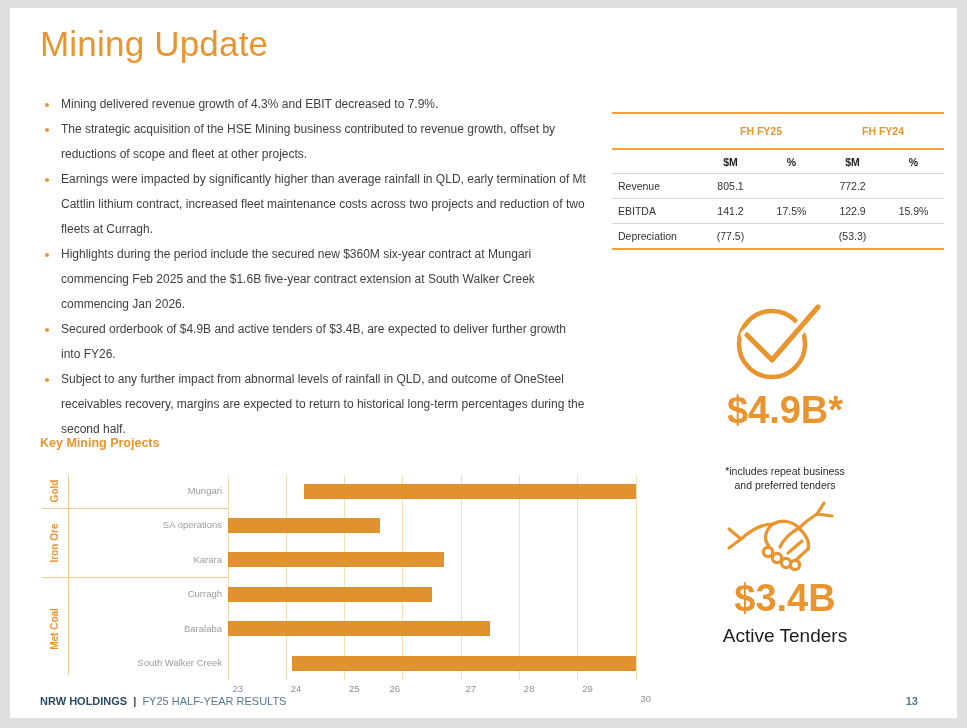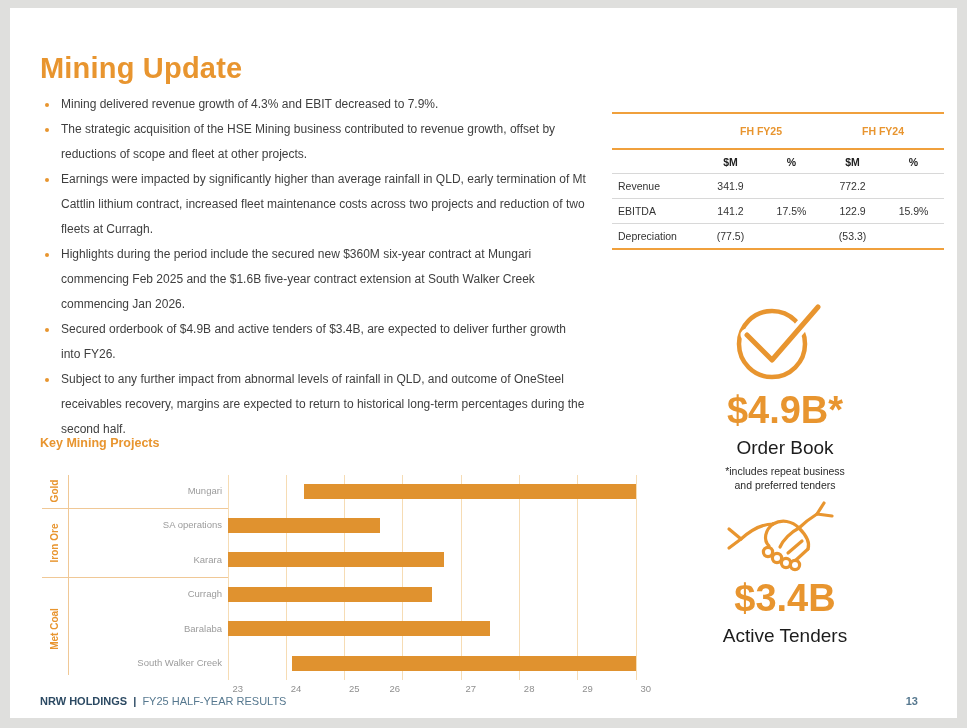--- a/index.html
+++ b/index.html
@@ -7,22 +7,22 @@
     width:967px;height:728px;position:relative;overflow:hidden;
     background:var(--pageBg,#DFDFDD);
     font-family:"Liberation Sans","DejaVu Sans",sans-serif;
   }
   .slide{
     position:absolute;left:10px;top:8px;width:947px;height:710px;
     background:#ffffff;
   }
   
   .title{
-    position:absolute;left:30px;top:44px;
-    font-size:29px;font-weight:bold;color:var(--accent,#E8952F);
+    position:absolute;left:30px;top:16px;
+    font-size:35px;font-weight:normal;color:var(--accent,#E8952F);
     letter-spacing:0.2px;
   }
   .bullets{
     position:absolute;left:30px;top:84px;width:548px;
     margin:0;padding:0;list-style:none;
   }
   .bullets li{
     position:relative;padding-left:21px;
     font-size:12px;line-height:25px;color:var(--text,#3E3E3E);
   }
@@ -128,21 +128,21 @@
     </tr>
     <tr class="unit-row">
       <th></th>
       <th>$M</th>
       <th>%</th>
       <th>$M</th>
       <th>%</th>
     </tr>
     <tr class="data-row">
       <td class="lbl">Revenue</td>
-      <td>341.9</td>
+      <td>805.1</td>
       <td></td>
       <td>772.2</td>
       <td></td>
     </tr>
     <tr class="data-row">
       <td class="lbl">EBITDA</td>
       <td>141.2</td>
       <td>17.5%</td>
       <td>122.9</td>
       <td>15.9%</td>
@@ -168,21 +168,21 @@
       <div class="tick" style="left: 295.571px; top: 217px;">25</div>
       <div class="gridline" style="left: 368.357px; top: 9px; height: 205px;"></div>
       <div class="tick" style="left: 336px; top: 217px;">26</div>
       <div class="gridline" style="left: 426.643px; top: 9px; height: 205px;"></div>
       <div class="tick" style="left: 412.143px; top: 217px;">27</div>
       <div class="gridline" style="left: 484.929px; top: 9px; height: 205px;"></div>
       <div class="tick" style="left: 470.429px; top: 217px;">28</div>
       <div class="gridline" style="left: 543.214px; top: 9px; height: 205px;"></div>
       <div class="tick" style="left: 528.714px; top: 217px;">29</div>
       <div class="gridline" style="left: 601.5px; top: 9px; height: 205px;"></div>
-      <div class="tick" style="left: 587px; top: 217px;">30</div>
+      <div class="tick" style="left: 587px; top: 227px;">30</div>
       <div class="vline" style="left: 34px; top: 9px; height: 200px;"></div>
       <div class="rlabel" style="top: 19px;">Mungari</div>
       <div class="bar" style="left: 269.771px; width: 332.229px; top: 17.5px;"></div>
       <div class="rlabel" style="top: 53.4px;">SA operations</div>
       <div class="bar" style="left: 194px; width: 151.543px; top: 51.9px;"></div>
       <div class="rlabel" style="top: 87.8px;">Karara</div>
       <div class="bar" style="left: 194px; width: 215.657px; top: 86.3px;"></div>
       <div class="rlabel" style="top: 122.2px;">Curragh</div>
       <div class="bar" style="left: 194px; width: 204px; top: 120.7px;"></div>
       <div class="rlabel" style="top: 156.6px;">Baralaba</div>
@@ -202,21 +202,20 @@
       </div>
     </div>
 
   <div class="panel">
     <svg class="ic" style="left:80px;top:2px;" width="135" height="90" viewBox="0 0 135 90">
       <circle cx="67" cy="45" r="33" fill="none" stroke="#E8952F" stroke-width="4.5"></circle>
       <polyline points="42,36 67,61 113,8" fill="none" stroke="#ffffff" stroke-width="13" stroke-linecap="round" stroke-linejoin="round"></polyline>
       <polyline points="42,36 67,61 113,8" fill="none" stroke="#E8952F" stroke-width="5" stroke-linecap="round" stroke-linejoin="round"></polyline>
     </svg>
     <div class="big-value" style="top:92px;">$4.9B*</div>
-    <div class="big-label" style="top:140px;">Order Book</div>
     <div class="footnote" style="top:168px;">*includes repeat business
 and preferred tenders</div>
     <svg class="ic" style="left:95px;top:202px;" width="128" height="78" viewBox="0 0 128 78">
       <g fill="none" stroke="#E8952F" stroke-width="3.2" stroke-linecap="round" stroke-linejoin="round">
         <path d="M9 30 L21 40 M9 49 L21 40"></path>
         <path d="M21 40 C30 32 42 25 53 25"></path>
         <path d="M104 4 L97 15 M112 17 L97 15"></path>
         <path d="M97 15 C89 20 83 25 79 29"></path>
         <path d="M53 25 C45 31 43 41 49 47"></path>
         <path d="M53 25 C62 20 72 22 79 29 C86 36 90 44 88 50"></path>

